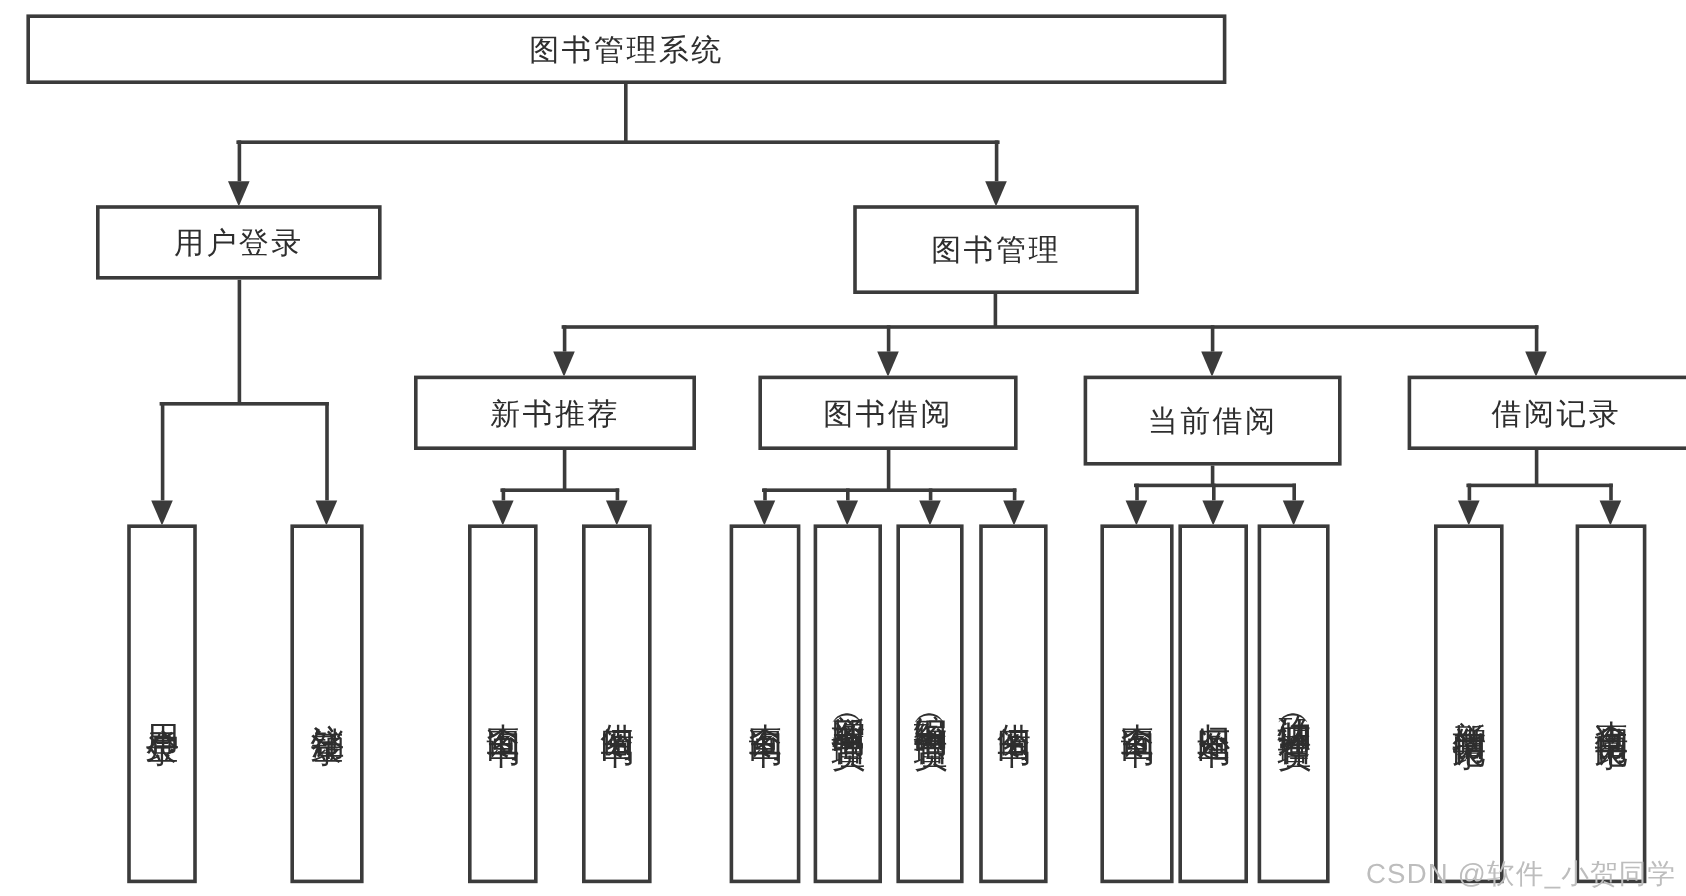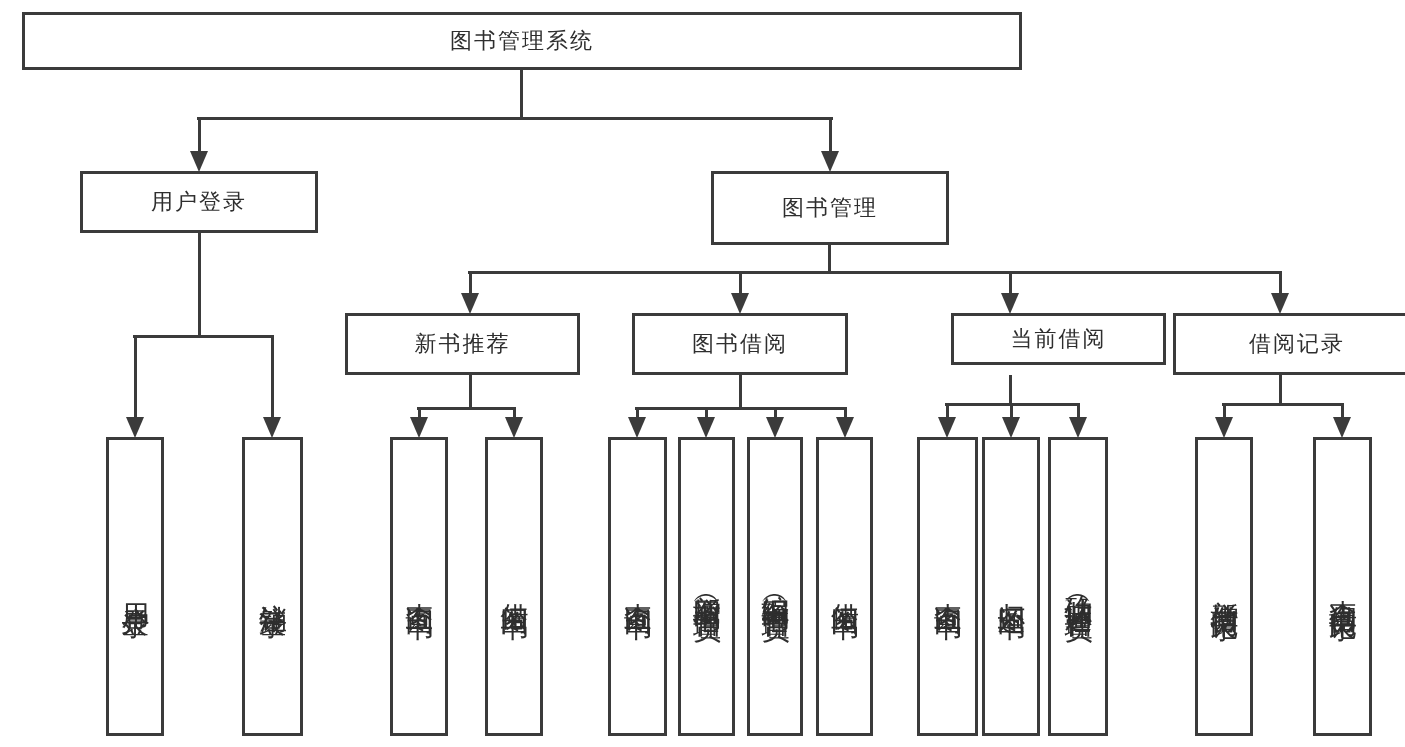--- a/index.html
+++ b/index.html
@@ -10,21 +10,21 @@
     font-family: "Liberation Sans", sans-serif;
     --line: #3b3b3b; --text: #2e2e2e;
   }
   .stage { position: absolute; inset: 0; }
   .box {
     position: absolute; background: #fff;
     border: 3px solid var(--line);
     display: flex; align-items: center; justify-content: center;
     color: var(--text);
   }
-  .hbox { font-size: 22px; letter-spacing: 2px; white-space: nowrap; }
+  .hbox { font-size: 25px; letter-spacing: 2px; white-space: nowrap; }
   .vtext {
     writing-mode: vertical-rl; text-orientation: mixed;
     font-size: 28px; letter-spacing: 3px; line-height: 1;
     color: var(--text);
   }
   .ln { position: absolute; background: var(--line); }
   .arrowhead {
     position: absolute; width: 0; height: 0;
     border-left: 9px solid transparent; border-right: 9px solid transparent;
     border-top: 21px solid var(--line);
@@ -105,21 +105,21 @@
   <div class="box hbox" style="left:711px; top:171px; width:238px; height:74px;">
     <span>图书管理</span>
   </div>
 
   <div class="box hbox" style="left:345px; top:313px; width:235px; height:62px;">
     <span>新书推荐</span>
   </div>
   <div class="box hbox" style="left:632px; top:313px; width:216px; height:62px;">
     <span>图书借阅</span>
   </div>
-  <div class="box hbox" style="left:903px; top:313px; width:215px; height:52px;margin-left:48px;">
+  <div class="box hbox" style="left:903px; top:313px; width:215px; height:75px;">
     <span>当前借阅</span>
   </div>
   <div class="box hbox" style="left:1173px; top:313px; width:248px; height:62px;">
     <span>借阅记录</span>
   </div>
 
   <div class="box" style="left:106px; top:437px; width:58px; height:299px;">
     <span class="vtext">用户登录</span>
   </div>
   <div class="box" style="left:242px; top:437px; width:61px; height:299px;">
@@ -156,14 +156,15 @@
     <span class="vtext">确认归还（管理员）</span>
   </div>
 
   <div class="box" style="left:1195px; top:437px; width:58px; height:299px;">
     <span class="vtext">新增借阅记录</span>
   </div>
   <div class="box" style="left:1313px; top:437px; width:59px; height:299px;">
     <span class="vtext">查询借阅记录</span>
   </div>
 
+  <div class="watermark">CSDN @软件_小贺同学</div>
 
 </div>
 
 </body></html>

